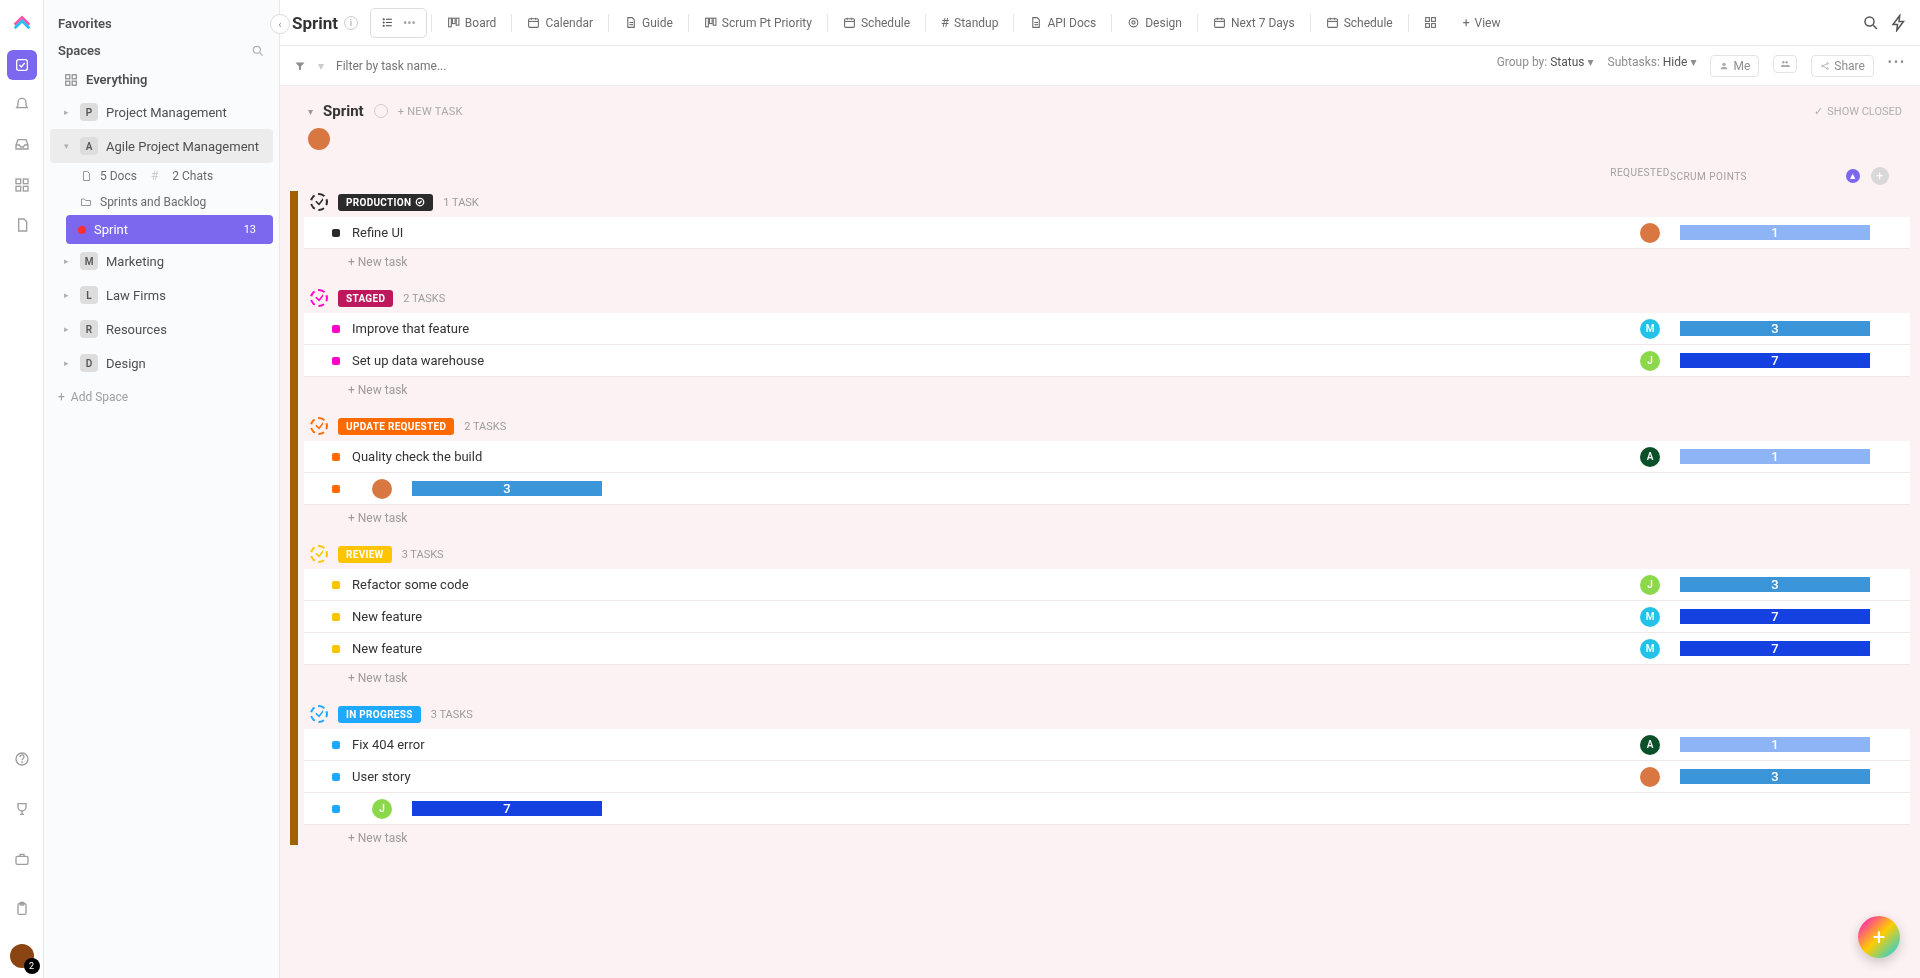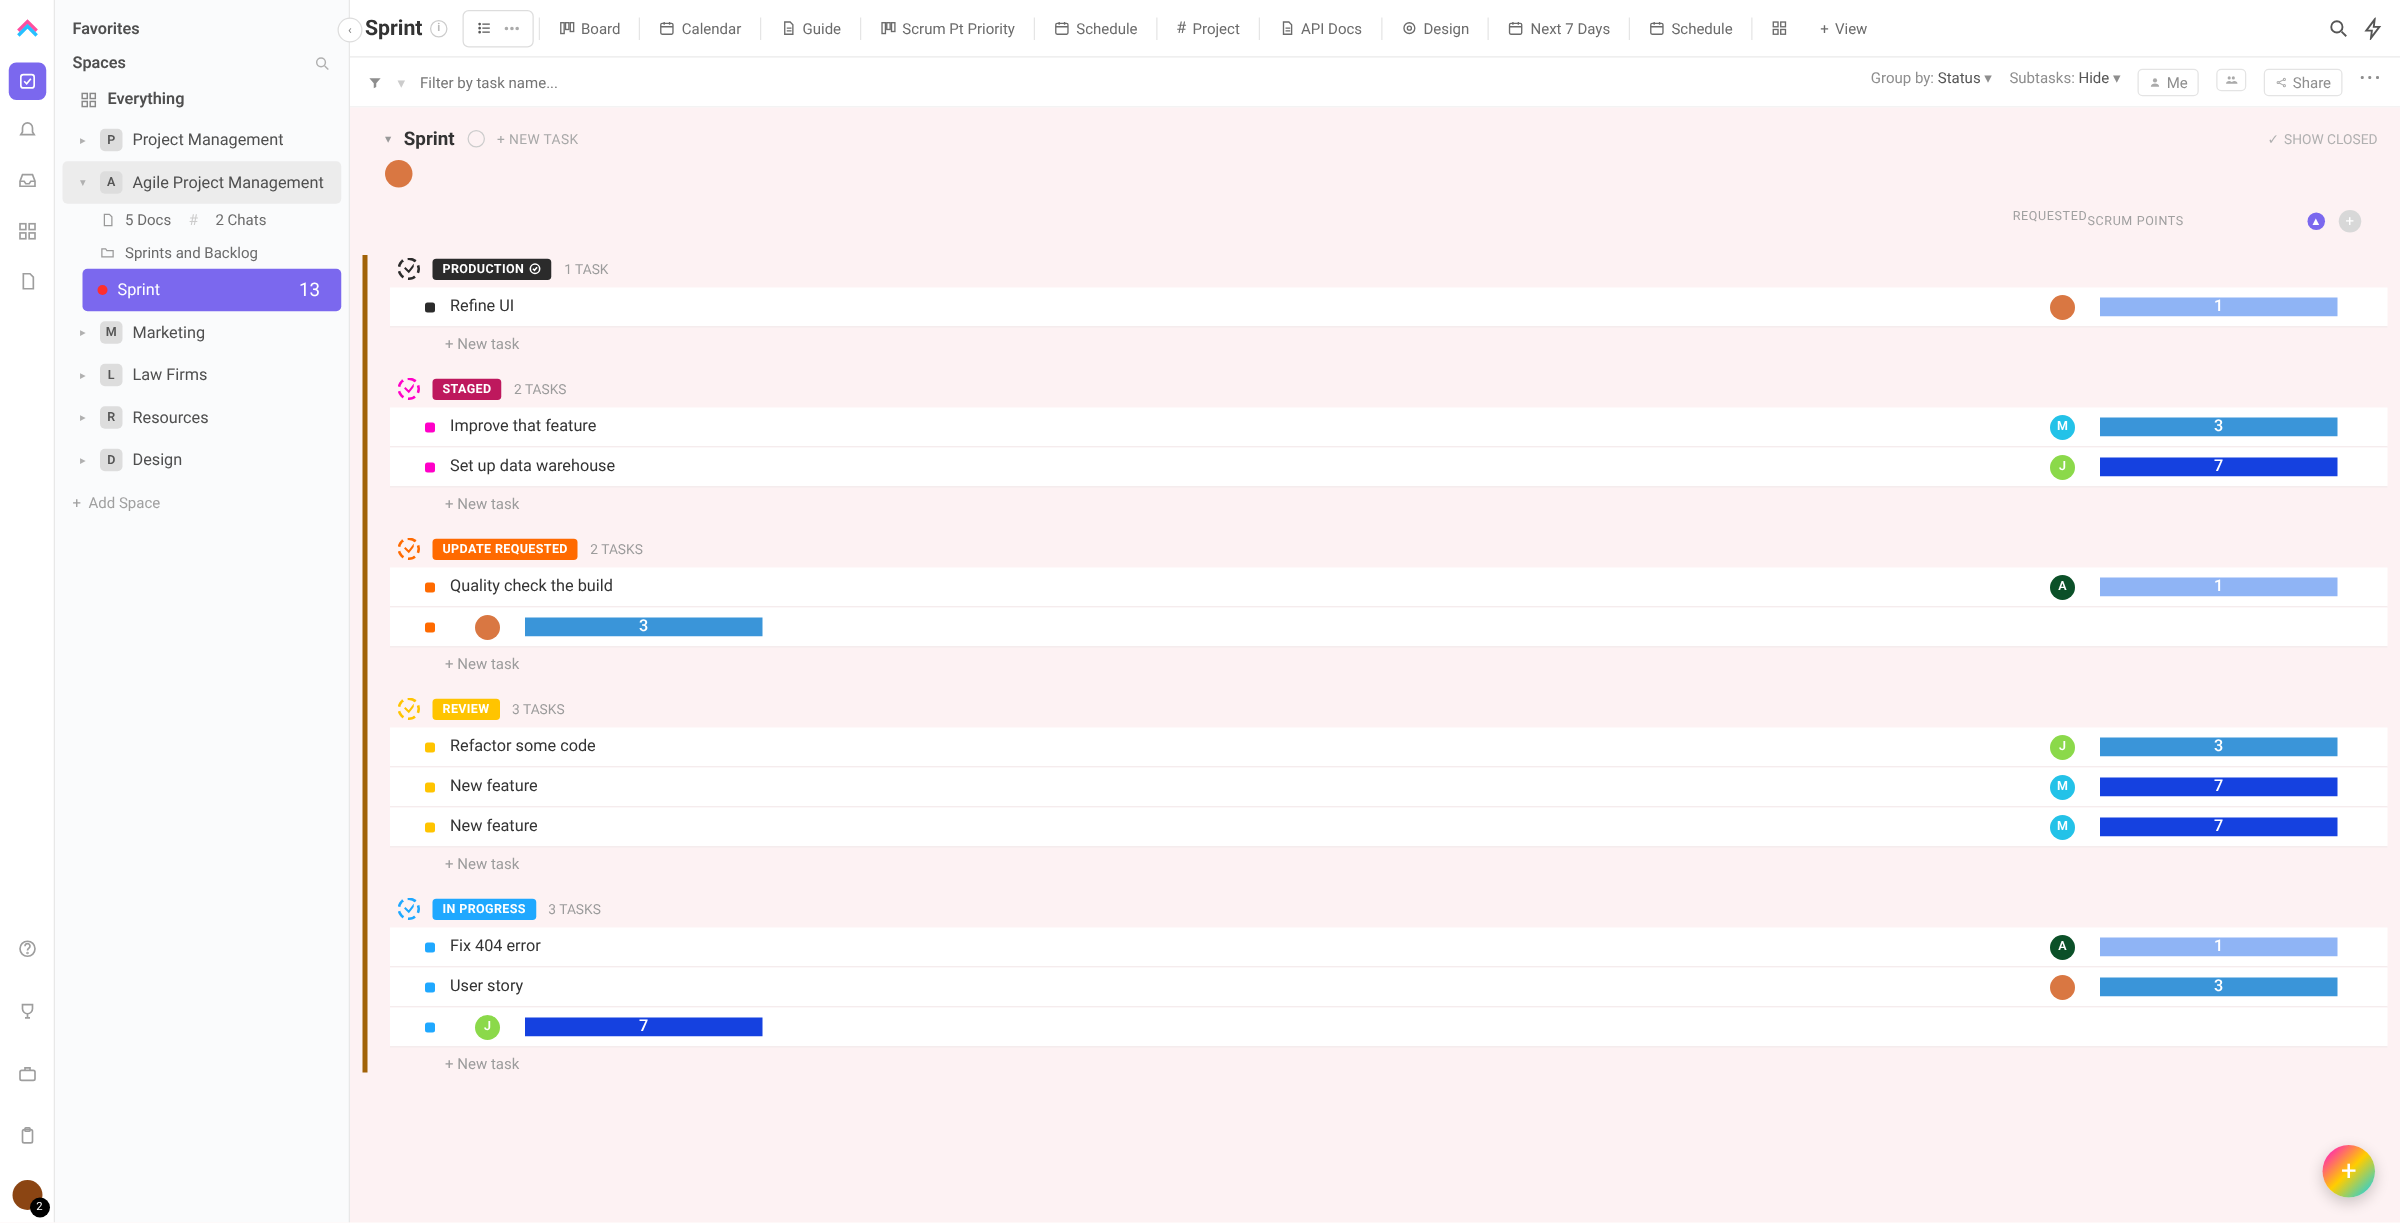--- a/index.html
+++ b/index.html
@@ -19,21 +19,21 @@
 .side-section { padding: 6px 14px; font-weight: 600; color: #4f4f4f; display: flex; align-items: center; justify-content: space-between; }
 .side-section .srch { color: #b0b0b0; }
 .side-item { padding: 8px 14px; display: flex; align-items: center; gap: 8px; color: #4f4f4f; cursor: pointer; border-radius: 4px; margin: 0 6px; }
 .side-item.selected { background: #ececec; }
 .side-sq { width: 18px; height: 18px; border-radius: 4px; background: #ddd; display: flex; align-items: center; justify-content: center; font-size: 10px; font-weight: 600; color: #555; }
 .side-caret { color: #b0b0b0; font-size: 9px; width: 8px; }
 .side-children { padding-left: 22px; }
 .side-child { display: flex; align-items: center; gap: 8px; padding: 6px 14px; color: #6b6b6b; font-size: 12px; cursor: pointer; }
 .side-list { display: flex; align-items: center; gap: 8px; padding: 7px 12px; border-radius: 4px; margin: 0 6px 0 22px; cursor: pointer; font-size: 13px; }
 .list-dot { width: 8px; height: 8px; border-radius: 50%; }
-.list-count { margin-left: auto; font-size: 15px; padding: 1px 5px; }
+.list-count { margin-left: auto; font-size: 11px; padding: 1px 5px; }
 .add-space { color: #a0a0a0; padding: 10px 14px; display:flex; align-items:center; gap:6px; font-size: 12px;}
 
 
 .main { flex: 1; display: flex; flex-direction: column; background: #fff; min-width: 0; }
 
 
 .tabs { height: 46px; border-bottom: 1px solid #eaeaea; display: flex; align-items: center; padding: 0 12px; gap: 4px; position: relative; }
 .collapse-toggle { position:absolute; left:-10px; top:14px; width:20px;height:20px; border:1px solid #ddd; border-radius:50%; background:#fff; display:flex; align-items:center; justify-content:center; font-size:10px; color:#888; cursor:pointer;}
 .tabs-title { font-size: 17px; font-weight: 700; color: #333; margin-right: 8px; display:flex; align-items:center; gap:6px;}
 .tabs-title .info { width:14px; height:14px; border-radius:50%; border:1px solid #ccc; color:#bbb; font-size:9px; display:flex; align-items:center; justify-content:center;}
@@ -60,21 +60,21 @@
 .sprint-avatar { width:22px; height:22px; border-radius:50%; background:#d97742; display:inline-block;}
 
 .cols-head { display:flex; padding: 4px 10px 6px 0; color:#a0a0a0; font-size:10px; letter-spacing:0.5px; }
 .col-task-h { flex:1; }
 .col-assignee-h { width: 60px; text-align:center;}
 .col-points-h { width: 190px; text-align:center; display:flex; align-items:center; justify-content:space-between; gap:4px;}
 .col-add-h { width:40px; text-align:center;}
 .sort-badge { width:14px;height:14px;border-radius:50%; background:#7b68ee; color:#fff; font-size:9px; display:inline-flex; align-items:center; justify-content:center;}
 .add-col-btn { width:18px;height:18px;border-radius:50%;background:#d8d8d8;color:#fff;display:inline-flex;align-items:center;justify-content:center;font-size:12px;}
 
-.group { margin: 12px 0 16px 0; border-left: 4px solid #a16207; padding-left: 12px;}
+.group { margin: 0 0 16px 0; border-left: 8px solid #a16207; padding-left: 0;}
 .group-inner { padding-left: 6px; }
 .group-head { display:flex; align-items:center; gap:10px; padding: 2px 0 6px 6px; }
 .status-chip { padding: 3px 8px; border-radius: 3px; font-size: 10px; font-weight: 700; color:#fff; letter-spacing:0.3px; display:inline-flex; align-items:center; gap:4px;}
 .status-circle { width:18px; height:18px; border-radius:50%; border:2px dashed #ccc; display:flex; align-items:center; justify-content:center; }
 .status-circle svg { width:8px; height:8px;}
 .task-count { color:#9c9c9c; font-size:11px;}
 .row { display:flex; align-items:center; background:#fff; border-bottom:1px solid #f2e6e8; height:32px; }
 .row:first-of-type { border-top-left-radius:3px; border-top-right-radius:3px; border-top:1px solid #f2e6e8;}
 .row .sq { width:8px; height:8px; border-radius:2px; margin: 0 12px 0 28px; }
 .row .name { flex:1; font-size:13px; color:#333; cursor:pointer;}
@@ -316,21 +316,21 @@
               <line x1="3" y1="10" x2="21" y2="10"></line>
               <line x1="8" y1="3" x2="8" y2="7"></line>
               <line x1="16" y1="3" x2="16" y2="7"></line>
             </svg>
           </span>
           <span>Schedule</span>
         </div>
         <div class="tab-sep"></div>
         <div class="tab">
           <span><span style="font-size:13px;">#</span></span>
-          <span>Project</span>
+          <span>Standup</span>
         </div>
         <div class="tab-sep"></div>
         <div class="tab">
           <span>
             <svg width="13" height="13" viewBox="0 0 24 24" fill="none" stroke="currentColor" stroke-width="2">
               <path d="M7 3h8l4 4v14H7z"></path>
               <line x1="10" y1="12" x2="17" y2="12"></line>
               <line x1="10" y1="16" x2="17" y2="16"></line>
             </svg>
           </span>

